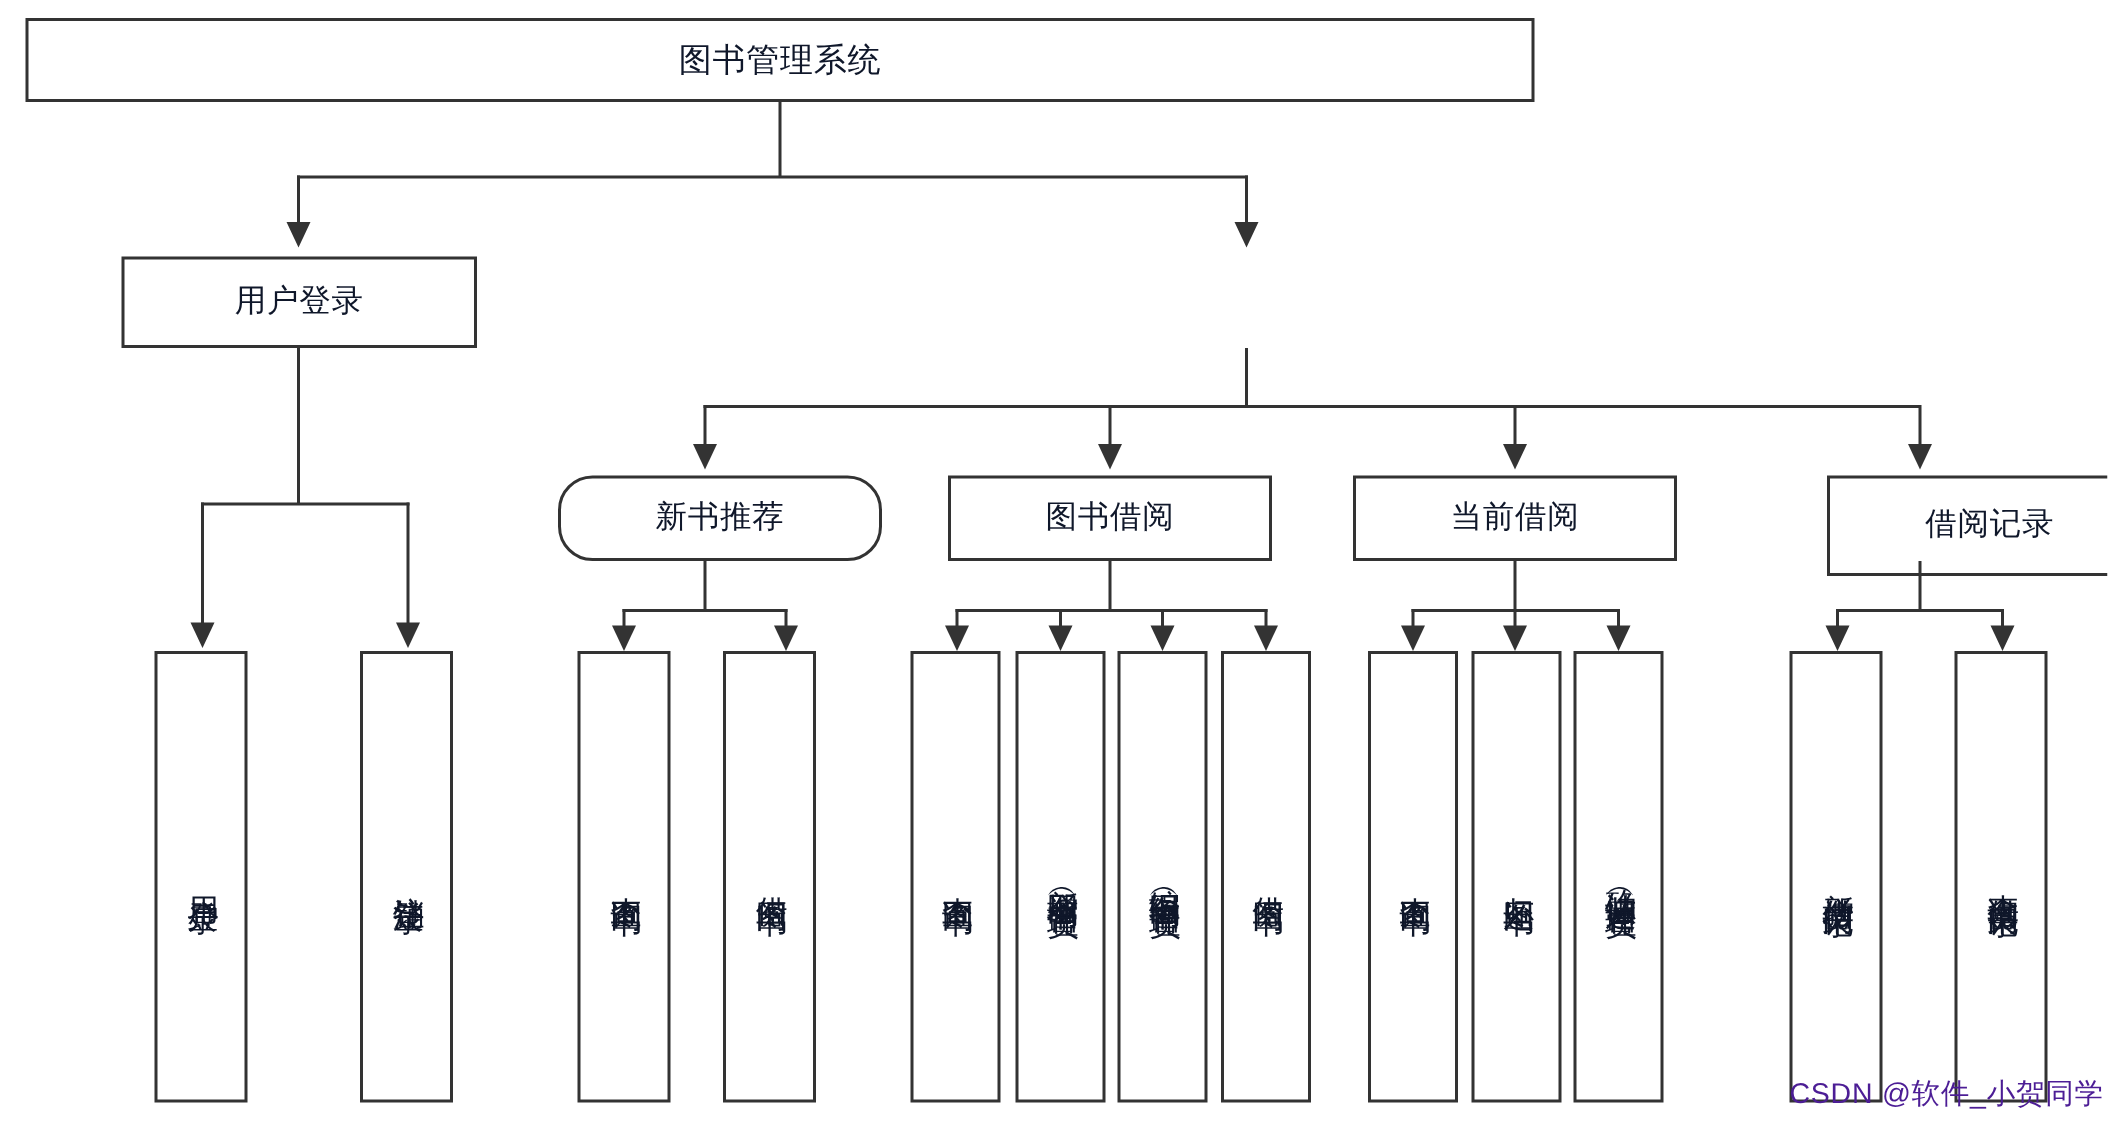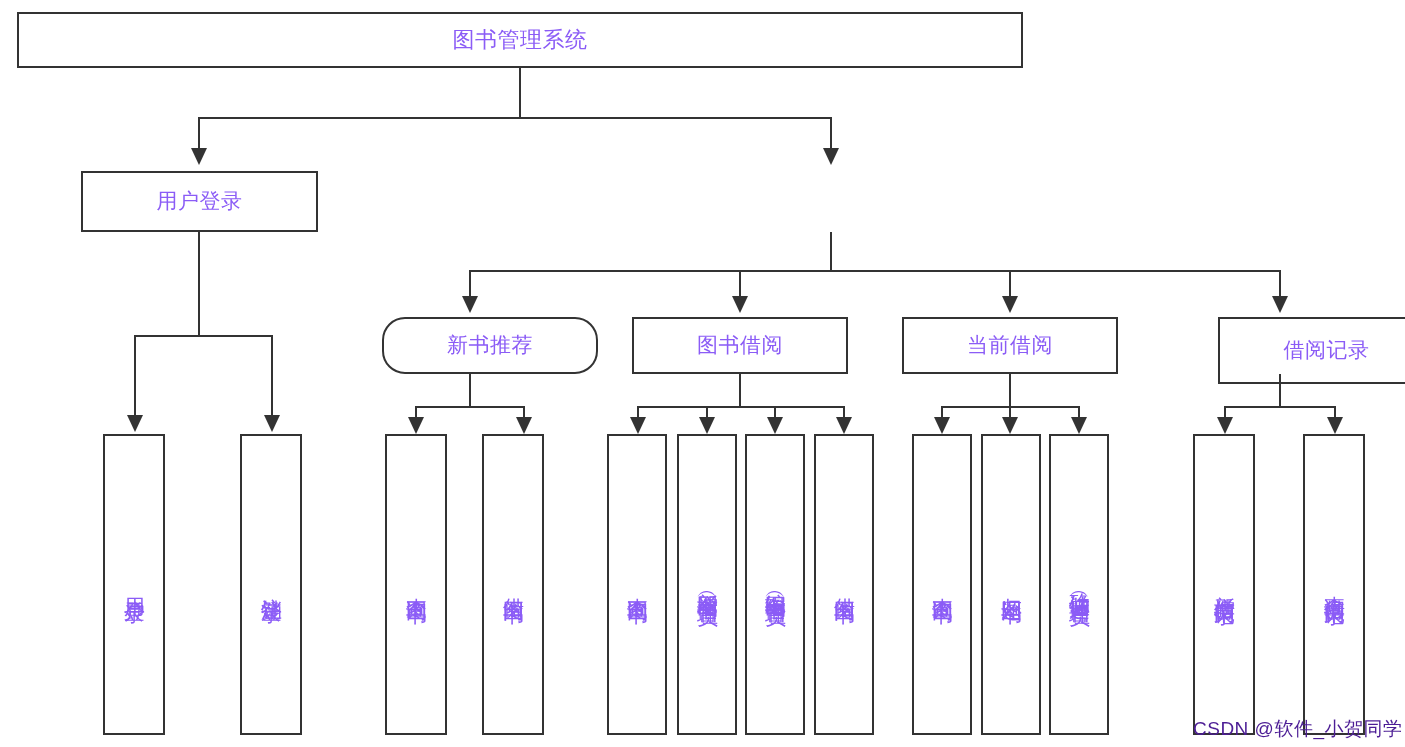--- a/index.html
+++ b/index.html
@@ -26,21 +26,21 @@
     background: #ffffff;
     border: 2px solid #333333;
     display: flex;
     align-items: center;
     justify-content: center;
     text-align: center;
   }
   .node .label {
     font-size: 21px;
     line-height: 1.25;
-    color: #8b5cf6;
+    color: #0f172a;
     letter-spacing: 0.5px;
     white-space: nowrap;
   }
   .node.root .label { font-size: 22px; }
   .node.level2 .label { font-size: 21px; }
   .node.level3 .label { font-size: 21px; }
 
   
   .node.leaf {
     align-items: center;
@@ -122,21 +122,21 @@
 
   <div class="edge v" style="left:739px; top:270px; width:2px; height:27px;"></div>
   <div class="arrow" style="left:732px; top:296px;"></div>
 
   <div class="edge v" style="left:1009px; top:270px; width:2px; height:27px;"></div>
   <div class="arrow" style="left:1002px; top:296px;"></div>
 
   <div class="edge v" style="left:1279px; top:270px; width:2px; height:27px;"></div>
   <div class="arrow" style="left:1272px; top:296px;"></div>
 
-  <div class="node level3" style="left:382px; top:317px; width:216px; height:57px;border-radius:23px;">
+  <div class="node level3" style="left:372px; top:317px; width:216px; height:57px;border-radius:23px;">
     <span class="label">新书推荐</span>
   </div>
   <div class="node level3" style="left:632px; top:317px; width:216px; height:57px;">
     <span class="label">图书借阅</span>
   </div>
   <div class="node level3" style="left:902px; top:317px; width:216px; height:57px;">
     <span class="label">当前借阅</span>
   </div>
   <div class="node level3" style="left:1218px; top:317px; width:217px; height:67px;">
     <span class="label">借阅记录</span>

